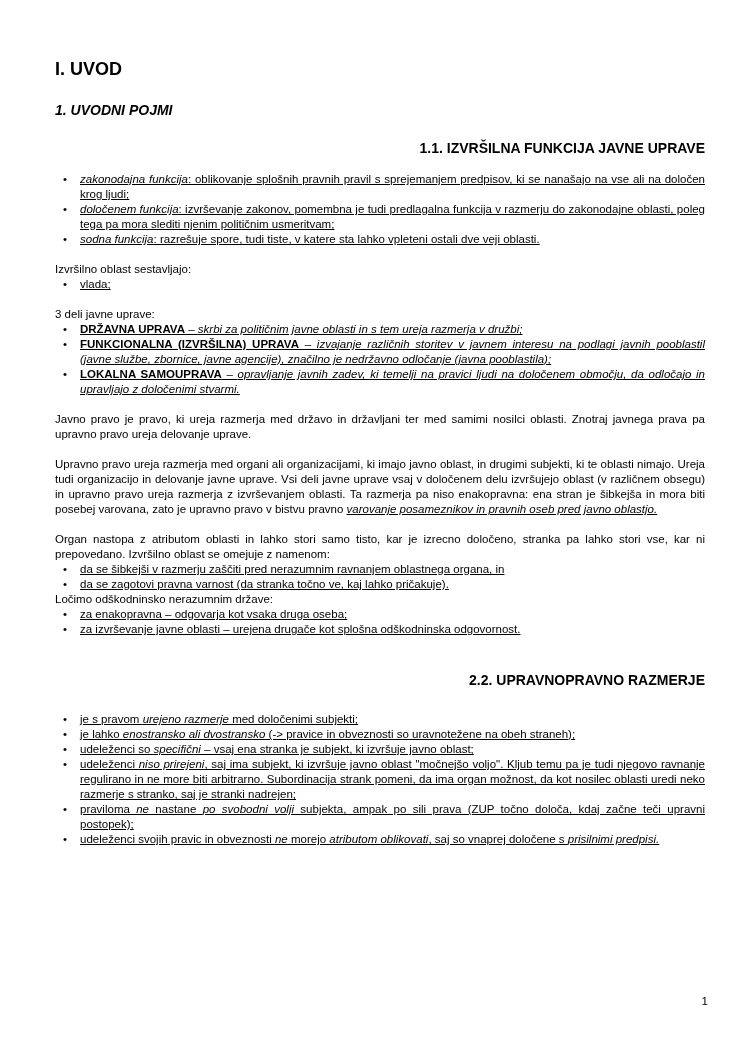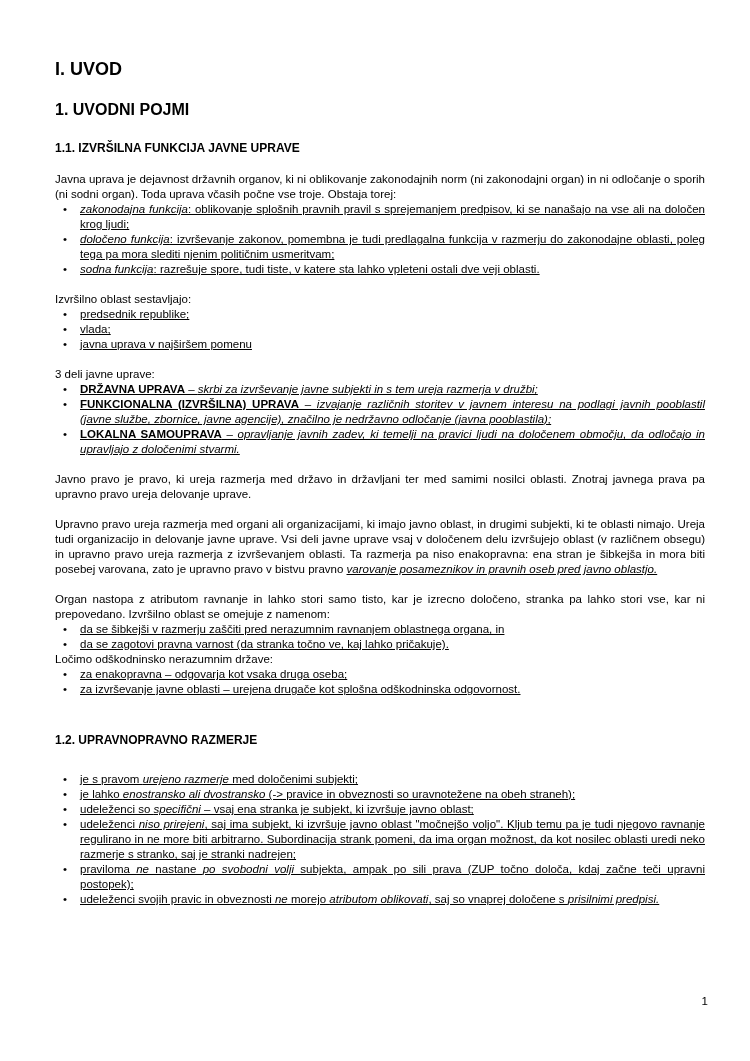--- a/index.html
+++ b/index.html
@@ -18,28 +18,30 @@
     padding: 50px 45px 11px 55px;
   }
   .content { width: 650px; }
   .h1 {
     font-size: 18px;
     font-weight: bold;
     line-height: 22px;
     margin-top: 8px;
   }
   .h2 {
-    font-size: 16px;
+    font-size: 14px;
     font-weight: bold;
     line-height: 18px;
+    font-style: italic;
   }
   .h3 {
-    font-size: 12px;
+    font-size: 14px;
     font-weight: bold;
     line-height: 15px;
+    text-align: right;
   }
   p.para {
     font-size: 11.5px;
     line-height: 15px;
     text-align: justify;
   }
   ul.blist {
     list-style: none;
     font-size: 11.5px;
     line-height: 15px;
@@ -73,57 +75,54 @@
 <body>
 
 <div class="page">
   <div class="content">
       <div class="h1"><span>I. UVOD</span></div>
       <div class="spacer" style="height: 21px;"></div>
       <div class="h2"><span>1. UVODNI POJMI</span></div>
       <div class="spacer" style="height: 22px;"></div>
       <div class="h3"><span>1.1. IZVRŠILNA FUNKCIJA JAVNE UPRAVE</span></div>
       <div class="spacer" style="height: 16px;"></div>
-      <p class="para"><span>Javna uprava je dejavnost državnih organov, ki ni oblikovanje zakonodajnih norm (ni zakonodajni organ) in ni odločanje o sporih (ni sodni organ). Toda uprava včasih počne vse troje. Obstaja torej:</span></p>
       <ul class="blist">
         <li><span class="italic underline">zakonodajna funkcija</span><span>: oblikovanje splošnih pravnih pravil s sprejemanjem predpisov, ki se nanašajo na vse ali na določen krog ljudi;</span></li>
-        <li><span class="italic underline">določeno funkcija</span><span>: izvrševanje zakonov, pomembna je tudi predlagalna funkcija v razmerju do zakonodajne oblasti, poleg tega pa mora slediti njenim političnim usmeritvam;</span></li>
+        <li><span class="italic underline">določenem funkcija</span><span>: izvrševanje zakonov, pomembna je tudi predlagalna funkcija v razmerju do zakonodajne oblasti, poleg tega pa mora slediti njenim političnim usmeritvam;</span></li>
         <li><span class="italic underline">sodna funkcija</span><span>: razrešuje spore, tudi tiste, v katere sta lahko vpleteni ostali dve veji oblasti.</span></li>
       </ul>
       <div class="spacer" style="height: 15px;"></div>
       <p class="para"><span>Izvršilno oblast sestavljajo:</span></p>
       <ul class="blist">
-        <li><span>predsednik republike;</span></li>
         <li><span>vlada;</span></li>
-        <li><span>javna uprava v najširšem pomenu</span></li>
       </ul>
       <div class="spacer" style="height: 15px;"></div>
       <p class="para"><span>3 deli javne uprave:</span></p>
       <ul class="blist">
-        <li><span class="bold">DRŽAVNA UPRAVA</span><span> – </span><span class="italic">skrbi za izvrševanje javne subjekti in s tem ureja razmerja v družbi;</span></li>
+        <li><span class="bold">DRŽAVNA UPRAVA</span><span> – </span><span class="italic">skrbi za političnim javne oblasti in s tem ureja razmerja v družbi;</span></li>
         <li><span class="bold">FUNKCIONALNA (IZVRŠILNA) UPRAVA</span><span> – </span><span class="italic">izvajanje različnih storitev v javnem interesu na podlagi javnih pooblastil (javne službe, zbornice, javne agencije), značilno je nedržavno odločanje (javna pooblastila);</span></li>
         <li><span class="bold">LOKALNA SAMOUPRAVA</span><span> – </span><span class="italic">opravljanje javnih zadev, ki temelji na pravici ljudi na določenem območju, da odločajo in upravljajo z določenimi stvarmi.</span></li>
       </ul>
       <div class="spacer" style="height: 15px;"></div>
       <p class="para"><span>Javno pravo je pravo, ki ureja razmerja med državo in državljani ter med samimi nosilci oblasti. Znotraj javnega prava pa upravno pravo ureja delovanje uprave.</span></p>
       <div class="spacer" style="height: 15px;"></div>
       <p class="para"><span>Upravno pravo ureja razmerja med organi ali organizacijami, ki imajo javno oblast, in drugimi subjekti, ki te oblasti nimajo. Ureja tudi organizacijo in delovanje javne uprave. Vsi deli javne uprave vsaj v določenem delu izvršujejo oblast (v različnem obsegu) in upravno pravo ureja razmerja z izvrševanjem oblasti. Ta razmerja pa niso enakopravna: ena stran je šibkejša in mora biti posebej varovana, zato je upravno pravo v bistvu pravno </span><span class="italic underline">varovanje posameznikov in pravnih oseb pred javno oblastjo.</span></p>
       <div class="spacer" style="height: 15px;"></div>
-      <p class="para"><span>Organ nastopa z atributom ravnanje in lahko stori samo tisto, kar je izrecno določeno, stranka pa lahko stori vse, kar ni prepovedano. Izvršilno oblast se omejuje z namenom:</span></p>
+      <p class="para"><span>Organ nastopa z atributom oblasti in lahko stori samo tisto, kar je izrecno določeno, stranka pa lahko stori vse, kar ni prepovedano. Izvršilno oblast se omejuje z namenom:</span></p>
       <ul class="blist">
         <li><span>da se šibkejši v razmerju zaščiti pred nerazumnim ravnanjem oblastnega organa, in</span></li>
         <li><span>da se zagotovi pravna varnost (da stranka točno ve, kaj lahko pričakuje).</span></li>
       </ul>
       <p class="para"><span>Ločimo odškodninsko nerazumnim države:</span></p>
       <ul class="blist">
         <li><span>za </span><span class="underline">enakopravna</span><span> – odgovarja kot vsaka druga oseba;</span></li>
         <li><span>za </span><span class="underline">izvrševanje javne oblasti</span><span> – urejena drugače kot splošna odškodninska odgovornost.</span></li>
       </ul>
       <div class="spacer" style="height: 36px;"></div>
-      <div class="h3"><span>1.2. UPRAVNOPRAVNO RAZMERJE</span></div>
+      <div class="h3"><span>2.2. UPRAVNOPRAVNO RAZMERJE</span></div>
       <div class="spacer" style="height: 24px;"></div>
       <ul class="blist">
         <li><span>je s pravom </span><span class="italic underline">urejeno razmerje</span><span> med določenimi subjekti;</span></li>
         <li><span>je lahko </span><span class="italic underline">enostransko ali dvostransko</span><span> (-&gt; pravice in obveznosti so uravnotežene na obeh straneh);</span></li>
         <li><span>udeleženci so </span><span class="italic underline">specifični</span><span> – vsaj ena stranka je subjekt, ki izvršuje javno oblast;</span></li>
         <li><span>udeleženci </span><span class="italic underline">niso prirejeni</span><span>, saj ima subjekt, ki izvršuje javno oblast "močnejšo voljo". Kljub temu pa je tudi njegovo ravnanje regulirano in ne more biti arbitrarno. Subordinacija strank pomeni, da ima organ možnost, da kot nosilec oblasti uredi neko razmerje s stranko, saj je stranki nadrejen;</span></li>
         <li><span>praviloma </span><span class="italic underline">ne</span><span> nastane </span><span class="italic underline">po svobodni volji</span><span> subjekta, ampak po sili prava (ZUP točno določa, kdaj začne teči upravni postopek);</span></li>
         <li><span>udeleženci svojih pravic in obveznosti </span><span class="italic underline">ne</span><span> morejo </span><span class="italic underline">atributom oblikovati</span><span>, saj so vnaprej določene s </span><span class="italic underline">prisilnimi predpisi.</span></li>
       </ul>
     </div>

